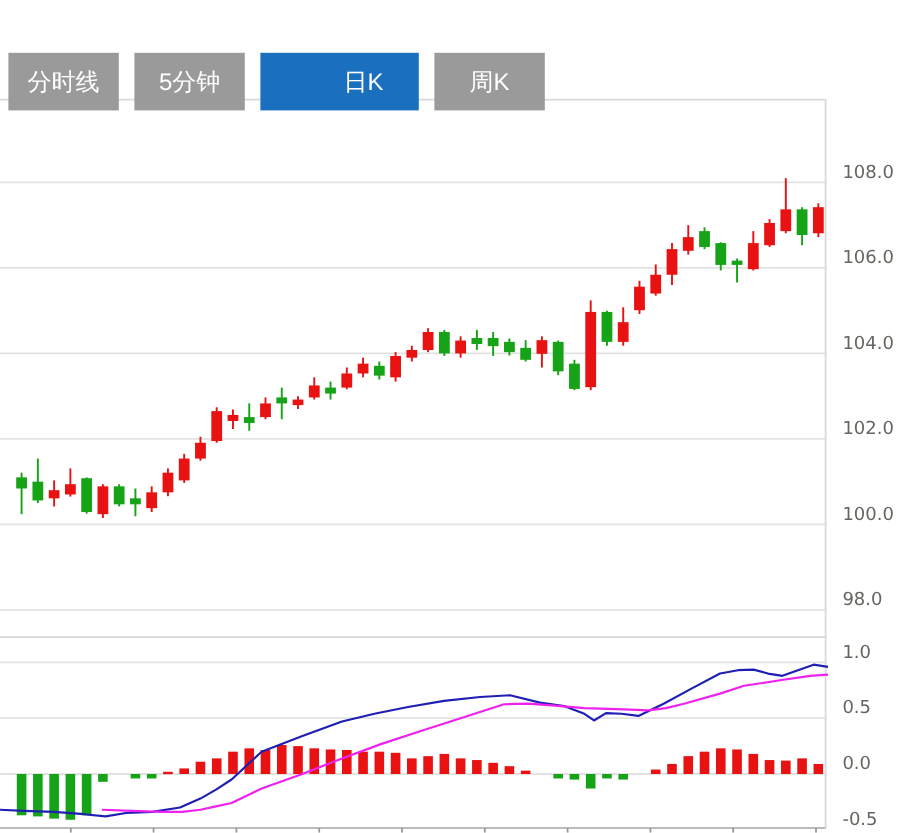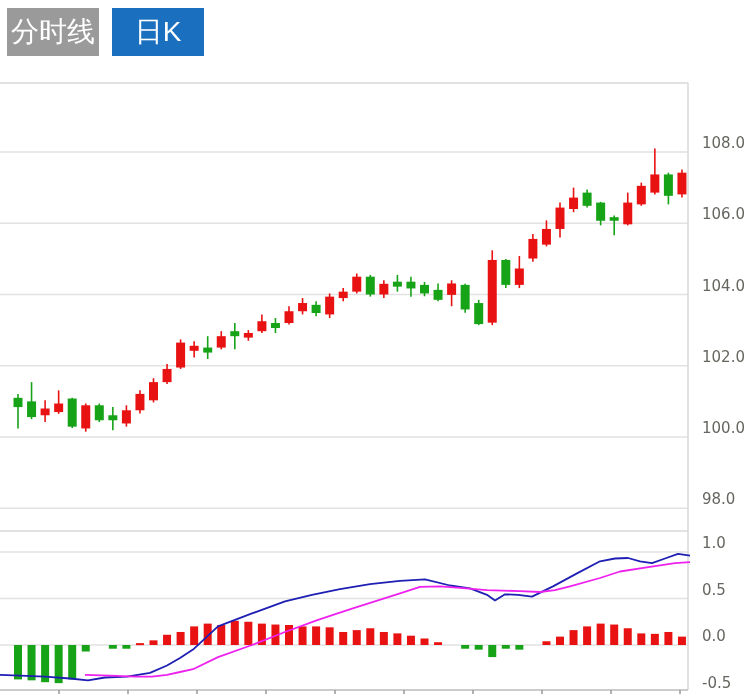--- a/index.html
+++ b/index.html
@@ -1,32 +1,34 @@
 <!DOCTYPE html>
 <html><head>
 <meta charset="utf-8">
 <style>
   html,body{margin:0;padding:0;background:#fff;}
   body{width:755px;height:694px;position:relative;overflow:hidden;
        font-family:"Liberation Sans","DejaVu Sans",sans-serif;}
   .tabbar{position:absolute;top:8px;left:7px;display:flex;gap:13px;z-index:2;}
-  .tab{width:92px;height:48px;background:#9a9a9a;color:#ffffff;font-size:28px;
+  .tab{width:92px;height:48px;background:#9a9a9a;color:#ffffff;font-size:20px;
        display:flex;align-items:center;justify-content:center;cursor:pointer;
-       user-select:none;white-space:nowrap;overflow:hidden;}
-  .tab.active{background:#1a6fbf;}
+       user-select:none;white-space:nowrap;overflow:hidden;margin-top:36px;}
+  .tab.active{background:#1a6fbf;padding-left:40px;}
   #chart-svg{position:absolute;top:0;left:0;}
   text.axis-label{font-family:"DejaVu Sans","Liberation Sans",sans-serif;
        font-size:15px;fill:#666660;}
 </style>
 </head>
 <body>
 
 <div class="tabbar">
   <div class="tab">分时线</div>
+  <div class="tab">5分钟</div>
   <div class="tab active">日K</div>
+  <div class="tab">周K</div>
 </div>
 
 <svg id="chart-svg" width="755" height="694">
     <g>
       <line x1="0" y1="83" x2="688" y2="83" stroke="#d9d9d9" stroke-width="1.5"></line>
       <line x1="0" y1="152" x2="688" y2="152" stroke="#e2e2e2" stroke-width="1.5"></line>
       <line x1="0" y1="223.25" x2="688" y2="223.25" stroke="#e2e2e2" stroke-width="1.5"></line>
       <line x1="0" y1="294.5" x2="688" y2="294.5" stroke="#e2e2e2" stroke-width="1.5"></line>
       <line x1="0" y1="365.75" x2="688" y2="365.75" stroke="#e2e2e2" stroke-width="1.5"></line>
       <line x1="0" y1="437" x2="688" y2="437" stroke="#e2e2e2" stroke-width="1.5"></line>

